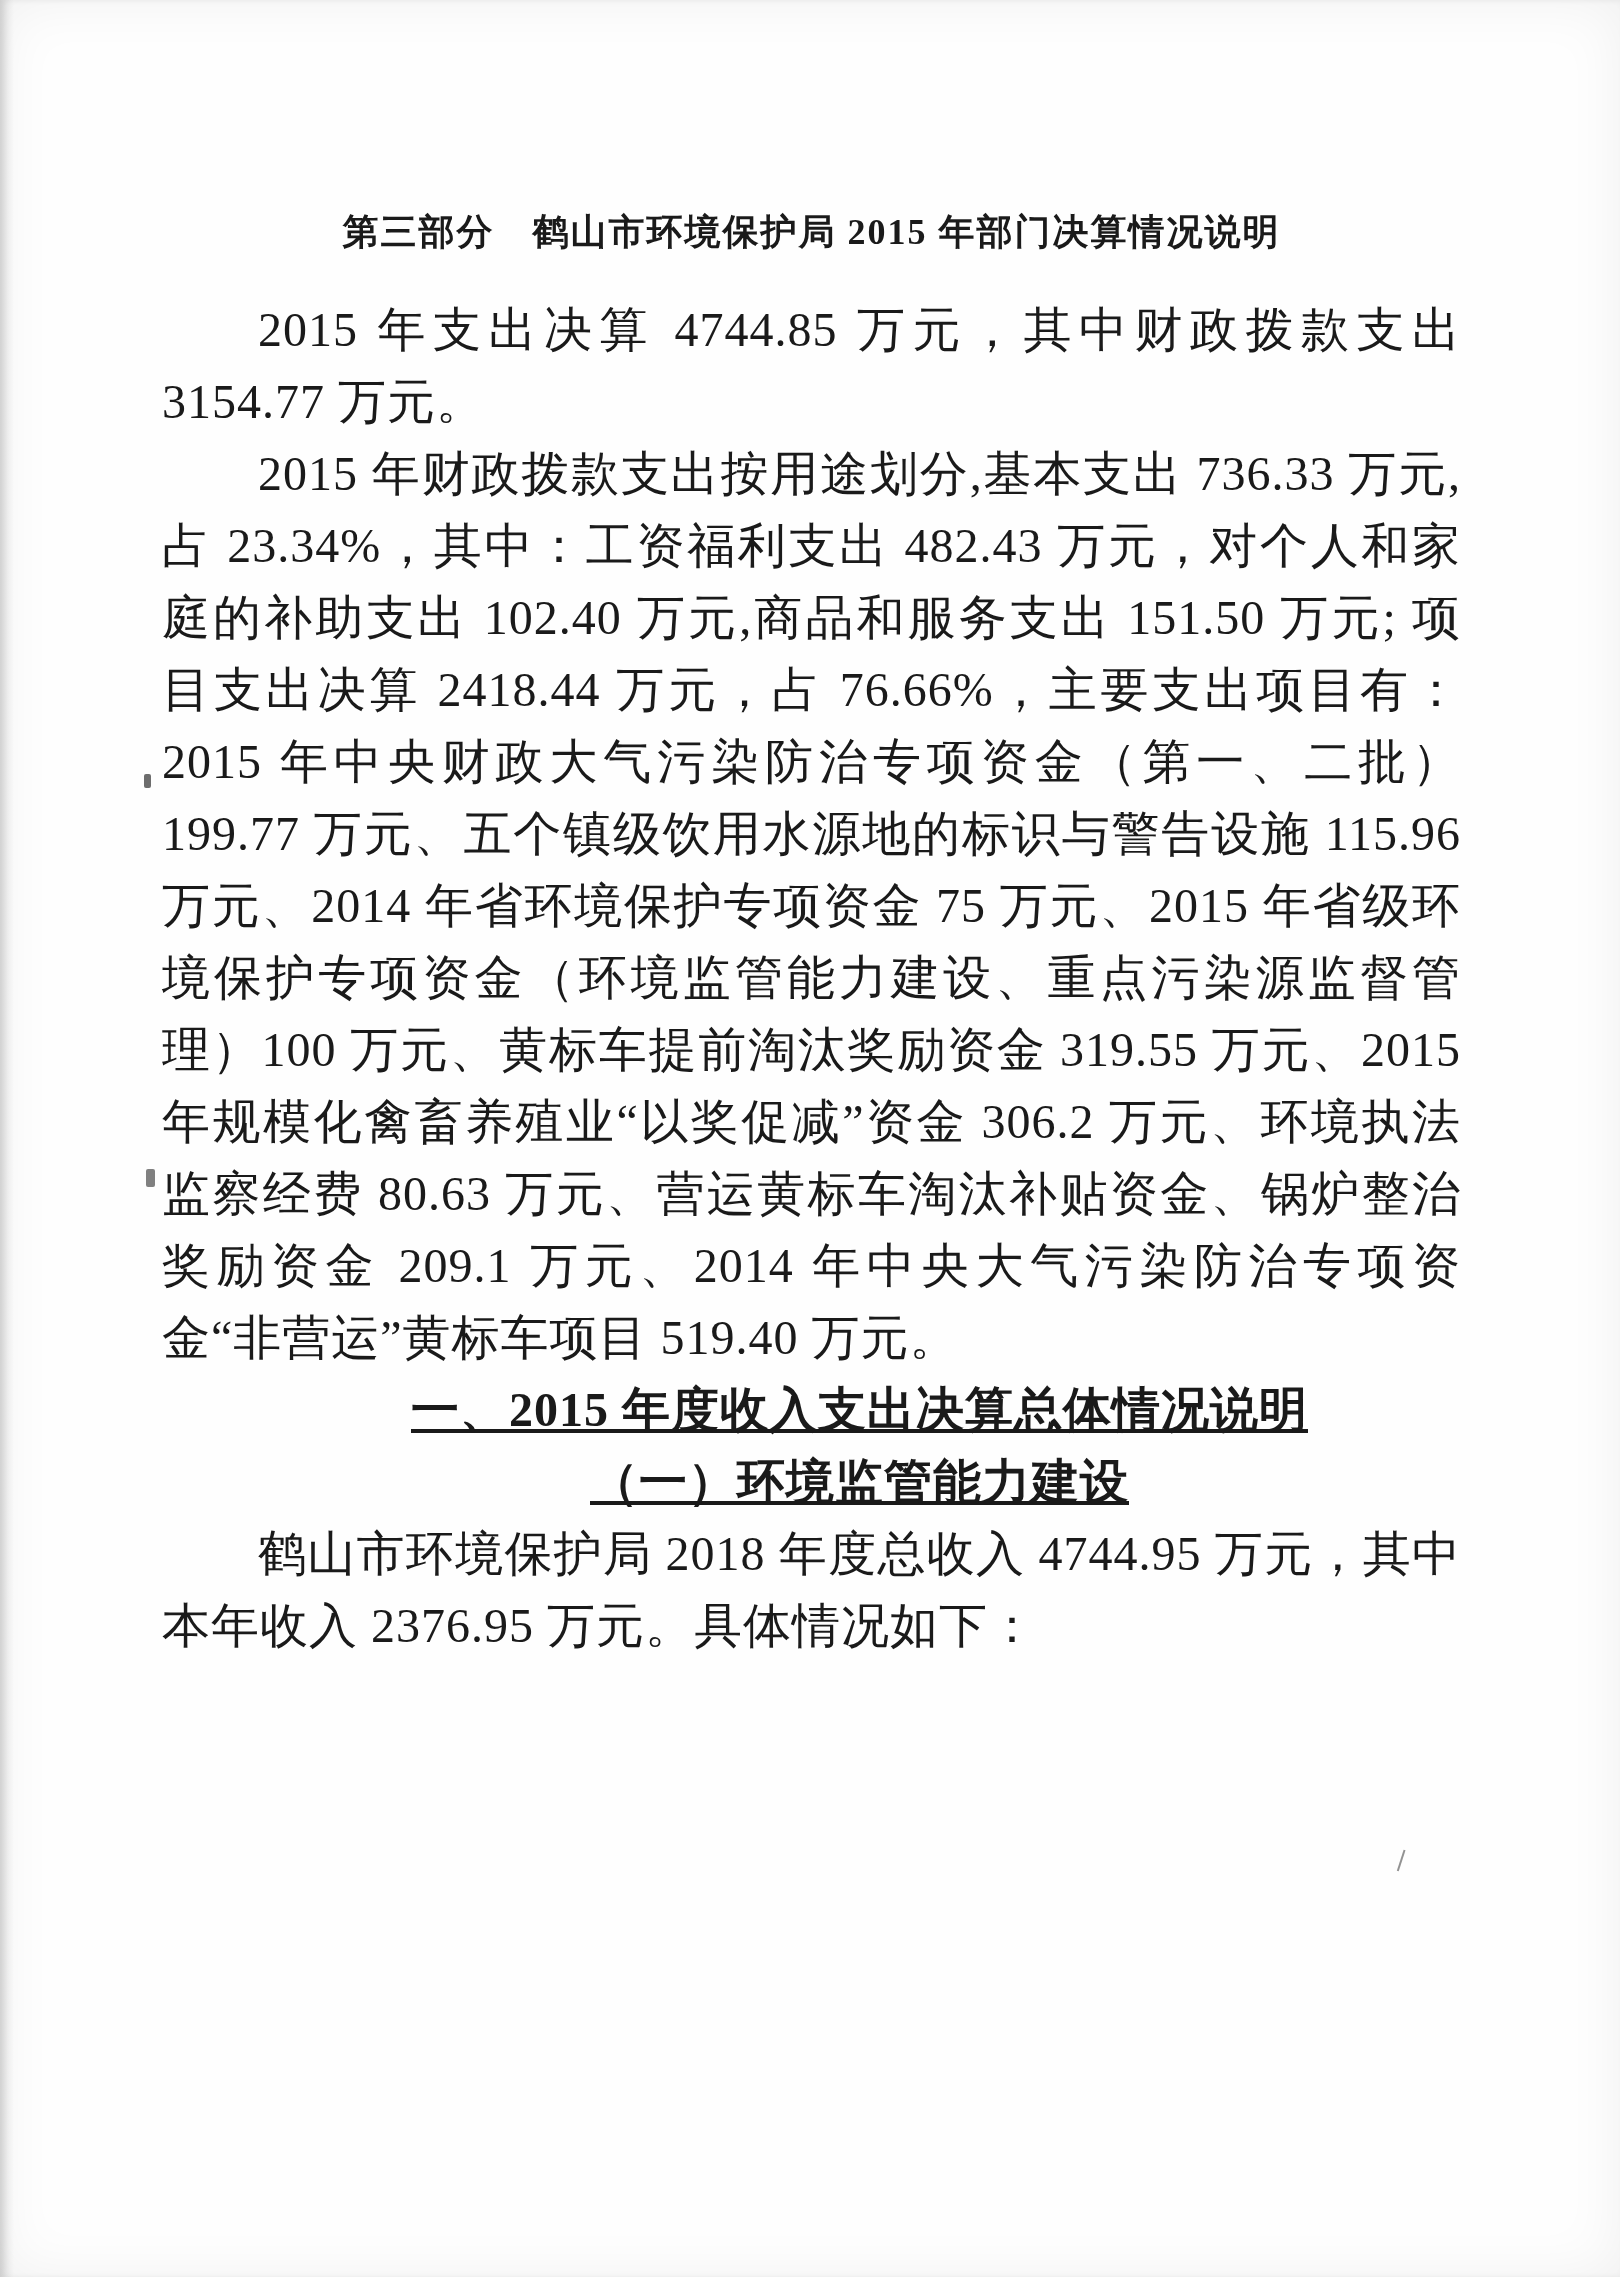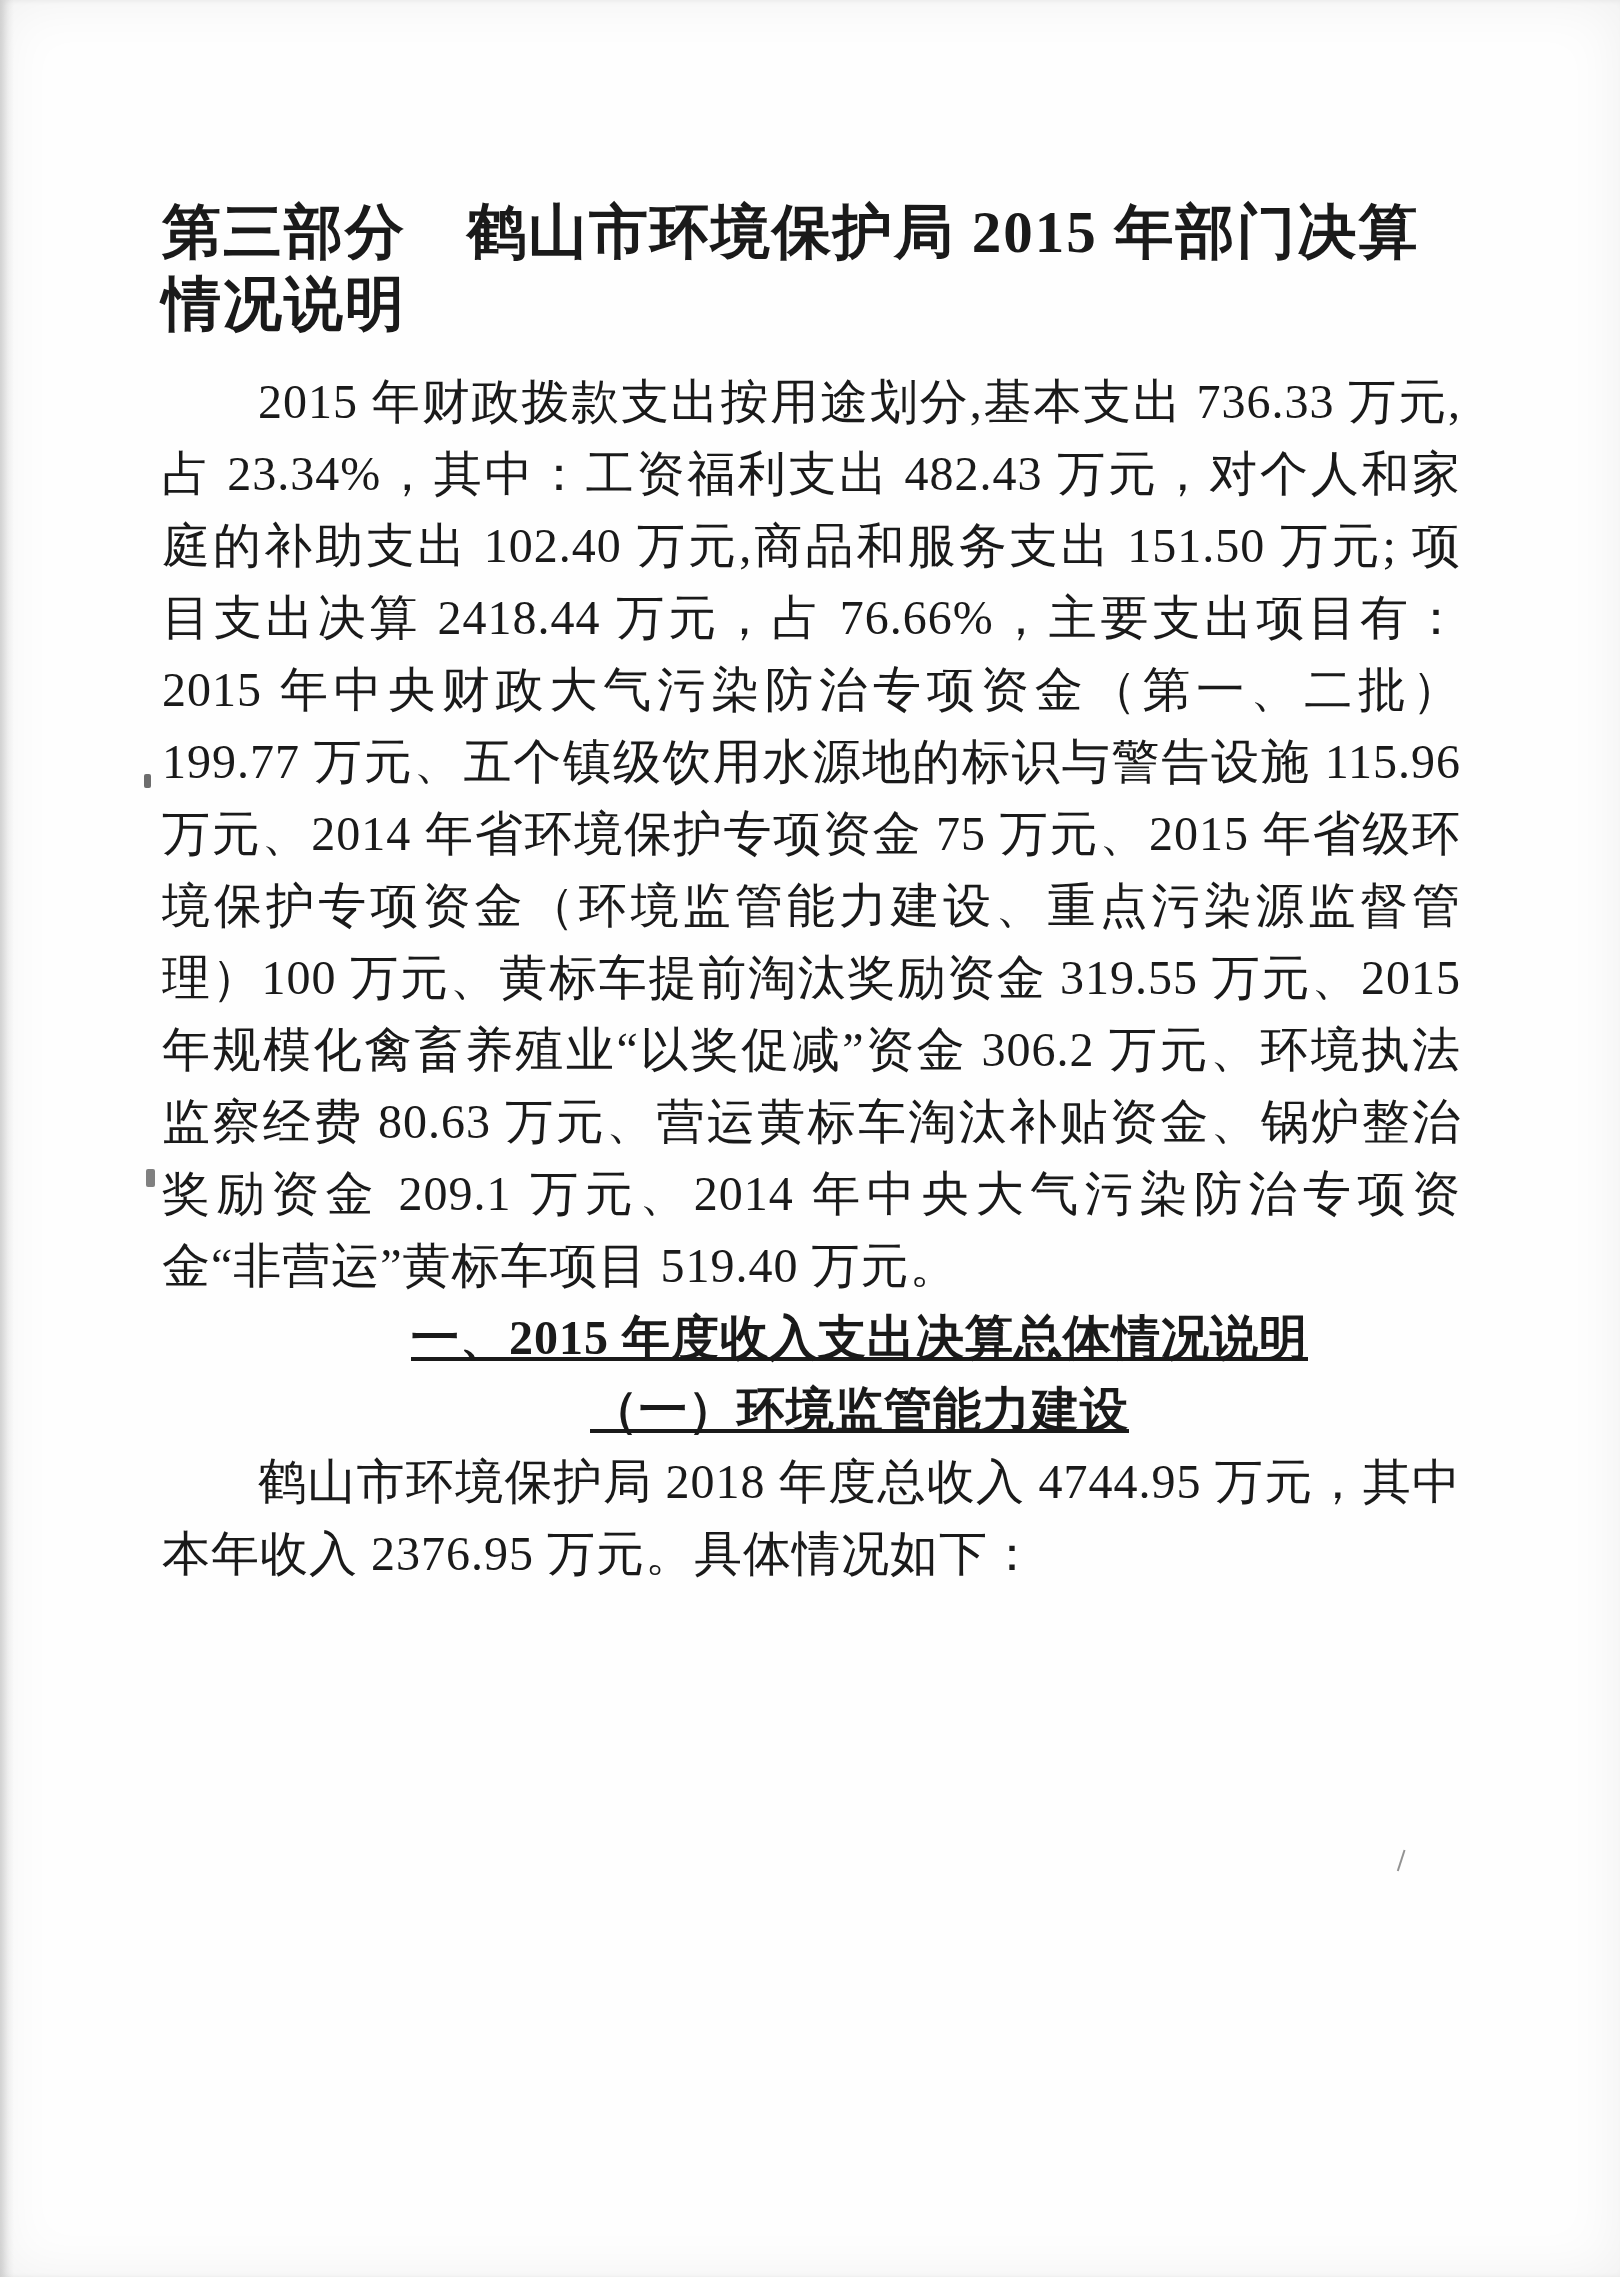--- a/index.html
+++ b/index.html
@@ -23,22 +23,22 @@
     top: 196px;
     width: 1299px;
     font-size: 48px;
     line-height: 72px;
     text-align: justify;
     text-justify: inter-character;
     letter-spacing: 1px;
   }
   .doc-title {
     font-weight: bold;
-    text-align: left;
-    font-size: 59px;
+    text-align: center;
+    font-size: 36px;
     margin: 0 0 25.5px 0;
     letter-spacing: 2px;
   }
   p.body-para {
     margin: 0;
     text-indent: 2em;
   }
   p.heading-1, p.heading-2 {
     margin: 0;
     text-indent: 2em;
@@ -66,20 +66,21 @@
 </style>
 </head>
 <body>
 
 <div class="page">
   <div class="edge-shade"></div>
 
   <div class="content">
     <p class="doc-title">第三部分　鹤山市环境保护局 2015 年部门决算情况说明</p>
 
+    <p class="body-para">2015 年支出决算 4744.85 万元，其中财政拨款支出 3154.77 万元。</p>
 
     <p class="body-para">2015 年财政拨款支出按用途划分,基本支出 736.33 万元,占 23.34%，其中：工资福利支出 482.43 万元，对个人和家庭的补助支出 102.40 万元,商品和服务支出 151.50 万元; 项目支出决算 2418.44 万元，占 76.66%，主要支出项目有： 2015 年中央财政大气污染防治专项资金（第一、二批）199.77 万元、五个镇级饮用水源地的标识与警告设施 115.96 万元、2014 年省环境保护专项资金 75 万元、2015 年省级环境保护专项资金（环境监管能力建设、重点污染源监督管理）100 万元、黄标车提前淘汰奖励资金 319.55 万元、2015 年规模化禽畜养殖业“以奖促减”资金 306.2 万元、环境执法监察经费 80.63 万元、营运黄标车淘汰补贴资金、锅炉整治奖励资金 209.1 万元、2014 年中央大气污染防治专项资金“非营运”黄标车项目 519.40 万元。</p>
 
     <p class="heading-1">一、2015 年度收入支出决算总体情况说明</p>
 
     <p class="heading-2">（一）环境监管能力建设</p>
 
     <p class="body-para">鹤山市环境保护局 2018 年度总收入 4744.95 万元，其中本年收入 2376.95 万元。具体情况如下：</p>
 
   </div>

